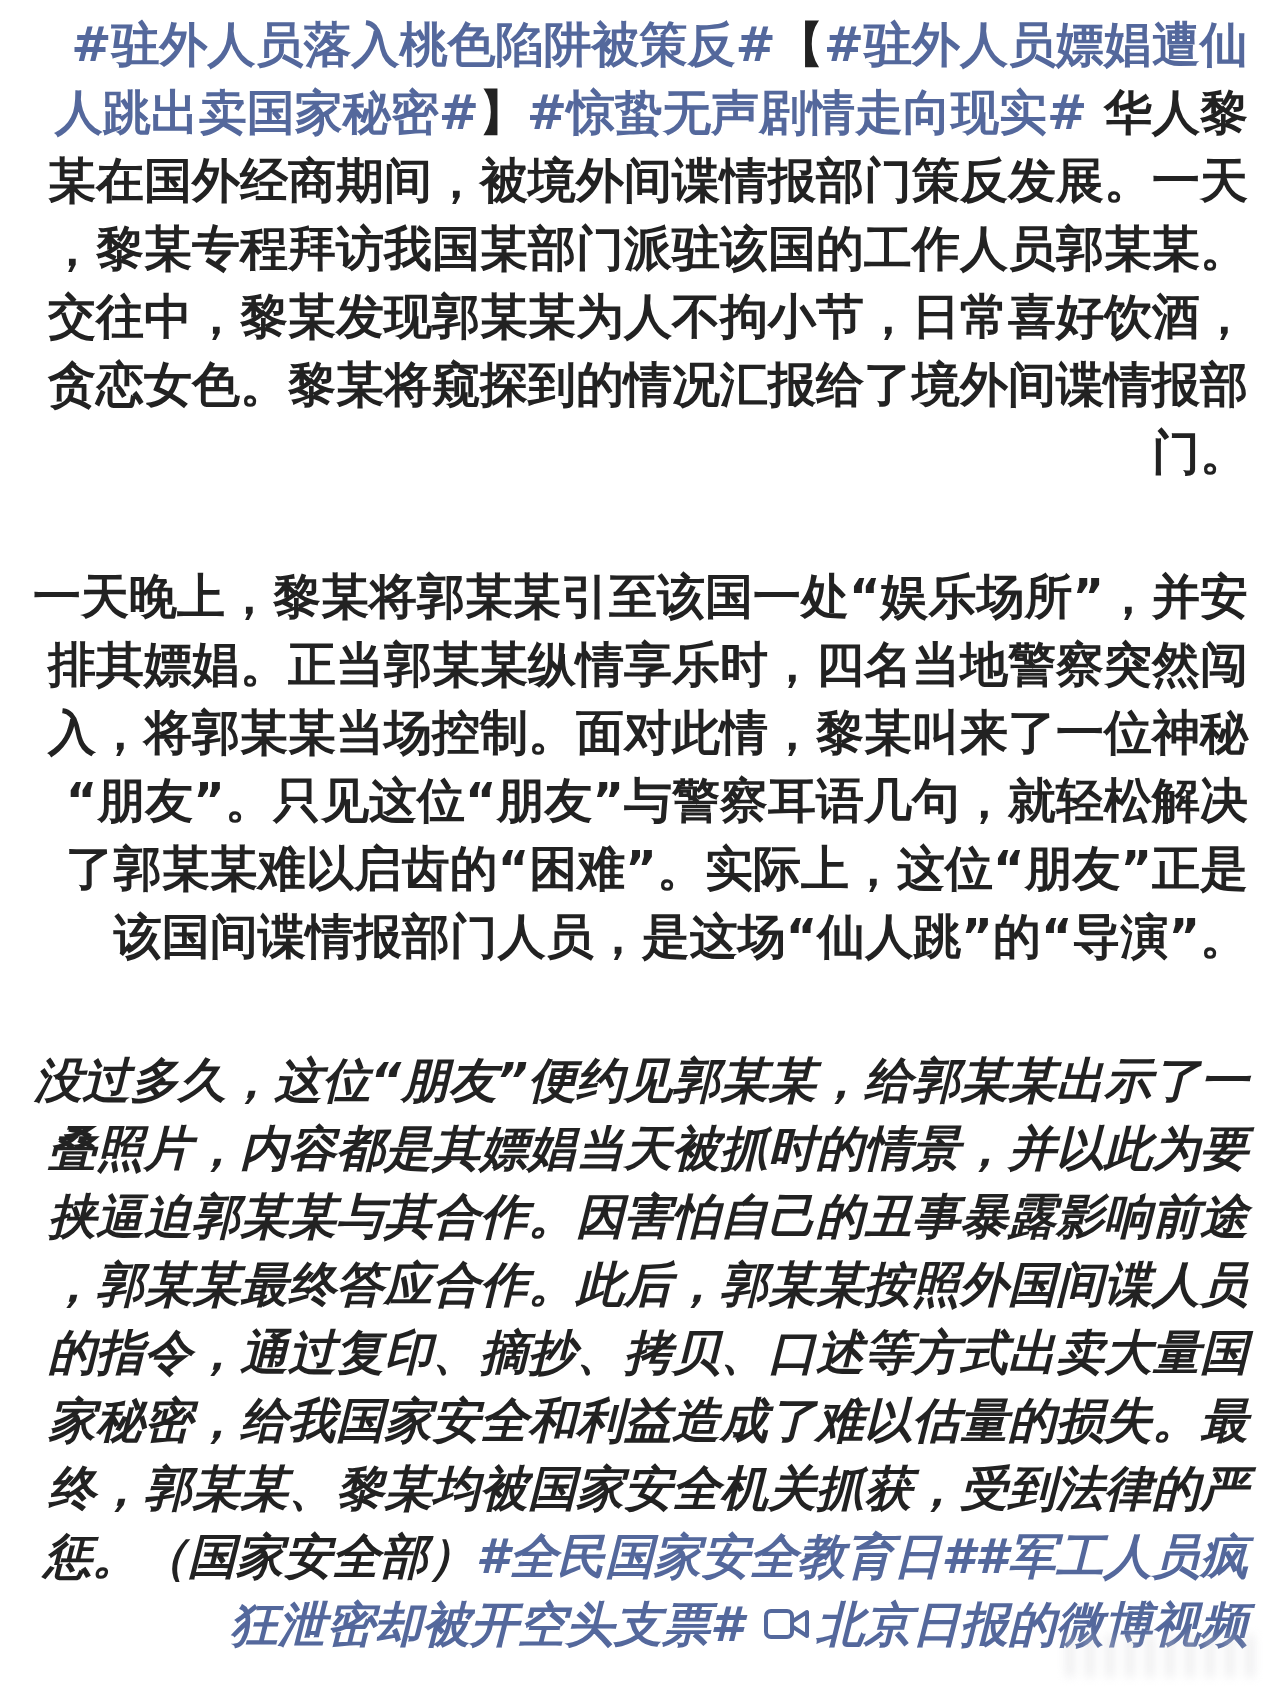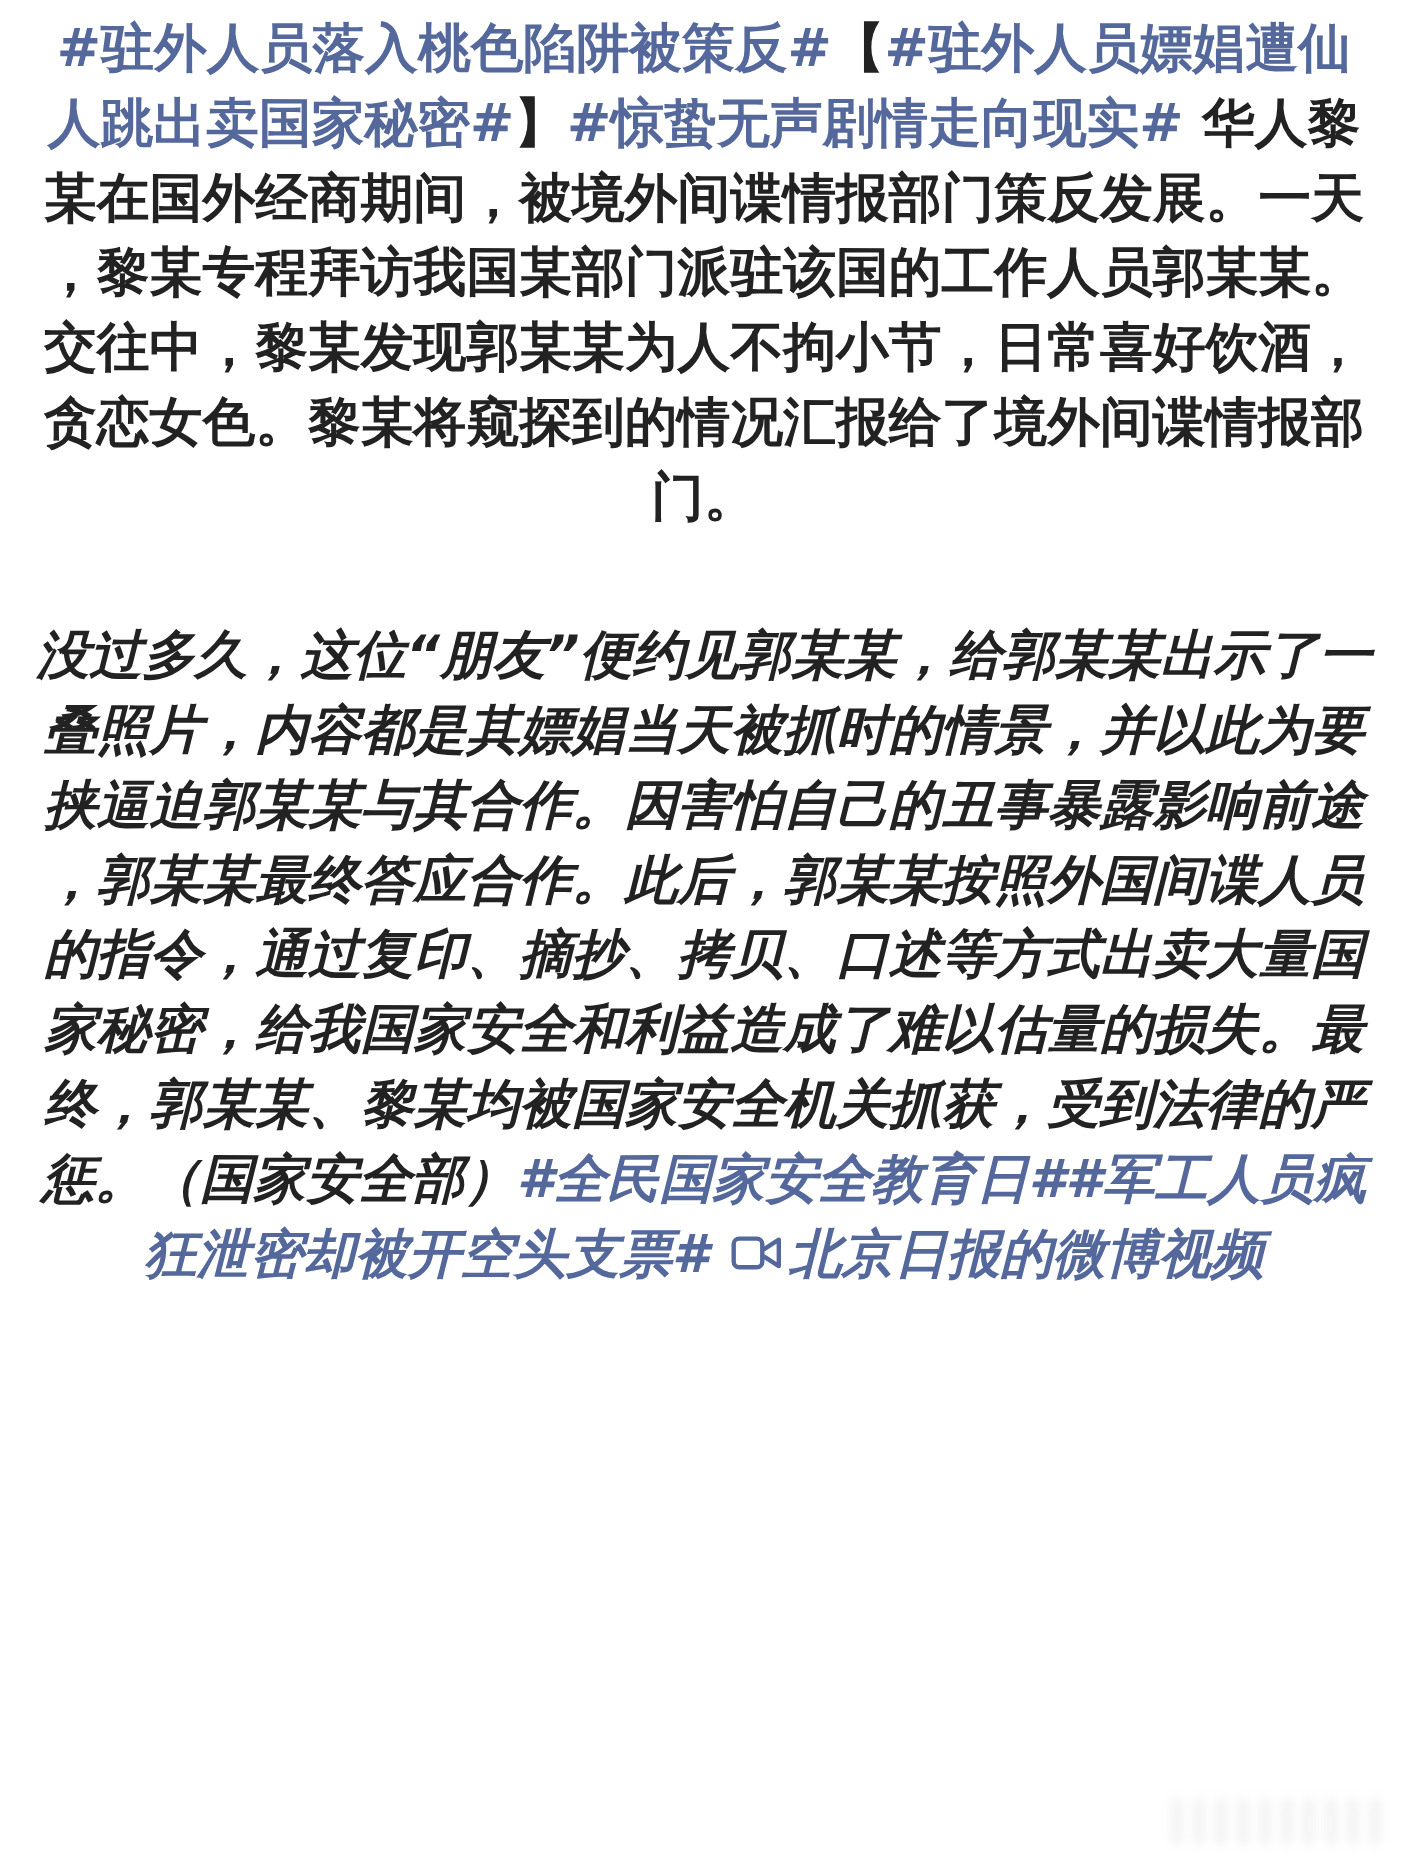--- a/index.html
+++ b/index.html
@@ -19,21 +19,21 @@
     overflow: hidden;
     position: relative;
     font-family: "DejaVu Sans", sans-serif;
   }
   .post {
     padding: 10px 36px 0 32px;
     font-size: 48px;
     line-height: 68px;
     font-weight: 600;
     color: var(--text);
-    text-align: center;
+    text-align: right;
   }
   .para {
     margin: 0 0 76px 0;
     overflow-wrap: anywhere;
     line-break: anywhere;
   }
   .para:last-child { margin-bottom: 0; font-style: italic; }
   .plain { color: var(--text); }
   .link {
     color: var(--link);
@@ -58,20 +58,21 @@
     opacity: 0.45;
     border-radius: 4px;
   }
 </style>
 </head>
 <body>
 
 <main class="post">
   <div>
       <p class="para"><span class="link">#驻外人员落入桃色陷阱被策反#</span><span class="plain">【</span><span class="link">#驻外人员嫖娼遭仙人跳出卖国家秘密#</span><span class="plain">】</span><span class="link">#惊蛰无声剧情走向现实#</span><span class="plain"> 华人黎某在国外经商期间，被境外间谍情报部门策反发展。一天，黎某专程拜访我国某部门派驻该国的工作人员郭某某。交往中，黎某发现郭某某为人不拘小节，日常喜好饮酒，贪恋女色。黎某将窥探到的情况汇报给了境外间谍情报部门。</span></p>
+      <p class="para"><span class="plain">一天晚上，黎某将郭某某引至该国一处“娱乐场所”，并安排其嫖娼。正当郭某某纵情享乐时，四名当地警察突然闯入，将郭某某当场控制。面对此情，黎某叫来了一位神秘“朋友”。只见这位“朋友”与警察耳语几句，就轻松解决了郭某某难以启齿的“困难”。实际上，这位“朋友”正是该国间谍情报部门人员，是这场“仙人跳”的“导演”。</span></p>
       <p class="para"><span class="plain">没过多久，这位“朋友”便约见郭某某，给郭某某出示了一叠照片，内容都是其嫖娼当天被抓时的情景，并以此为要挟逼迫郭某某与其合作。因害怕自己的丑事暴露影响前途，郭某某最终答应合作。此后，郭某某按照外国间谍人员的指令，通过复印、摘抄、拷贝、口述等方式出卖大量国家秘密，给我国家安全和利益造成了难以估量的损失。最终，郭某某、黎某均被国家安全机关抓获，受到法律的严惩。（国家安全部）</span><span class="link">#全民国家安全教育日#</span><span class="link">#军工人员疯狂泄密却被开空头支票#</span><span class="plain"> </span><span class="link"><span class="video-icon"><svg width="50" height="46" viewBox="0 0 50 46" fill="none">
               <rect x="4" y="10" width="26" height="26" rx="5" stroke="#54689c" stroke-width="4"></rect>
               <path d="M31 20 L45 11 L45 35 L31 26" stroke="#54689c" stroke-width="4" stroke-linejoin="round" fill="none"></path>
             </svg></span><span>北京日报的微博视频</span></span></p>
     </div>
 </main>
 
 <div class="watermark"></div>
 
 </body></html>

